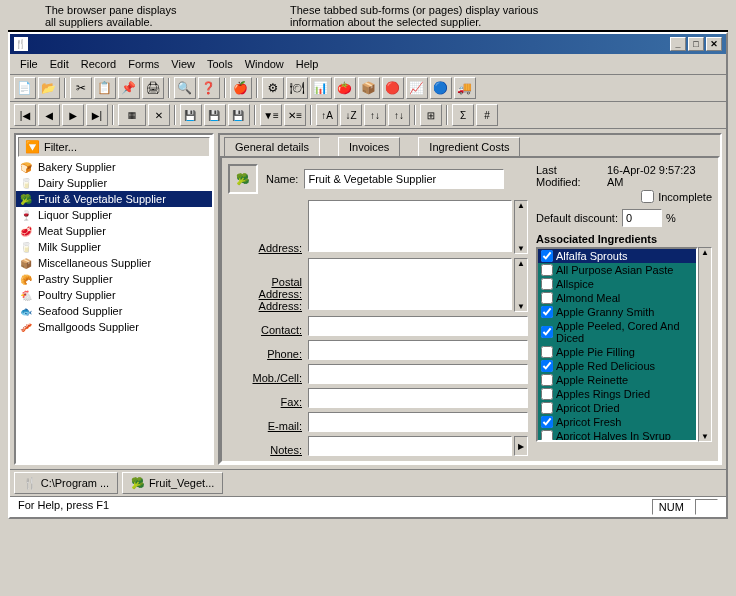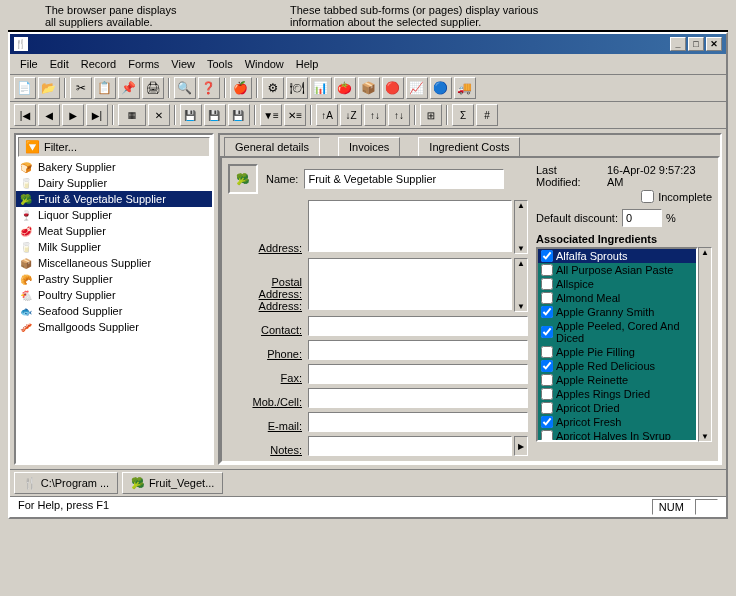--- a/index.html
+++ b/index.html
@@ -286,26 +286,26 @@
               <div class="form-label">Contact:</div>
               <input class="form-input" type="text" style="">
             </div>
 
             <div class="form-row">
               <div class="form-label">Phone:</div>
               <input class="form-input" type="text" style="">
             </div>
 
             <div class="form-row">
+              <div class="form-label">Mob./Cell:</div>
+              <input class="form-input" type="text" style="">
+            </div>
+
+            <div class="form-row">
               <div class="form-label">Fax:</div>
-              <input class="form-input" type="text" style="">
-            </div>
-
-            <div class="form-row">
-              <div class="form-label">Mob./Cell:</div>
               <input class="form-input" type="text" style="">
             </div>
 
             <div class="form-row">
               <div class="form-label">E-mail:</div>
               <input class="form-input" type="text" style="">
             </div>
 
             <div class="form-row">
               <div class="form-label">Notes:</div>

